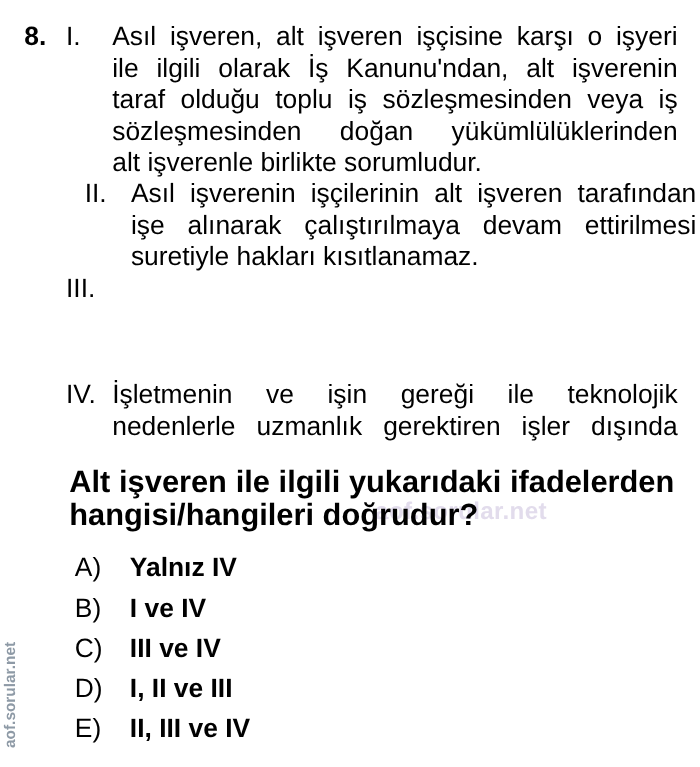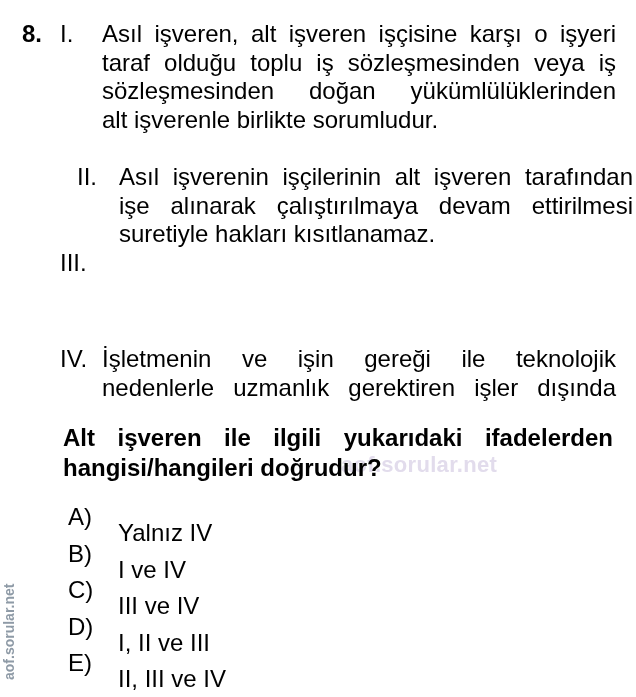--- a/index.html
+++ b/index.html
@@ -16,28 +16,28 @@
     font-size: 24px; line-height: 28.5px;
   }
   .stmt .roman { position: absolute; left: 0; top: 0; }
   .stmt .text {
     margin-left: 42px; text-align: justify;
   }
   .stmt .text span.line { display: block; text-align: justify; text-align-last: justify; }
   .stmt .text span.line.last { text-align-last: left; }
   .question {
     position: absolute; left: 63px; top: 423px; width: 550px;
-    font-size: 24px; font-weight: bold; line-height: 30px;
+    font-size: 28px; font-weight: bold; line-height: 30px;
   }
   .question span.line { display: block; text-align: justify; text-align-last: justify; }
   .question span.line.last { text-align-last: left; }
   .options { position: absolute; left: 68px; top: 502px; }
   .option { position: relative; height: 36.5px; font-size: 24px; line-height: 30px; }
   .option .letter { position: absolute; left: 0; top: 0; }
-  .option .otext { position: absolute; left: 50px; top: 16px; white-space: nowrap; }
+  .option .otext { position: absolute; left: 50px; top: 0; white-space: nowrap; font-weight: bold; }
   .wm-inline {
     position: absolute; left: 341px; top: 452px;
     font-size: 22px; font-weight: bold; color: #e2dcec;
     z-index: 0; white-space: nowrap; letter-spacing: 0.3px;
   }
   .question { z-index: 1; }
   .wm-side {
     position: absolute; left: 1px; top: 680px;
     transform-origin: left top; transform: rotate(-90deg);
     font-size: 14px; font-weight: bold; color: #8e9aa6;
@@ -46,20 +46,21 @@
 </style>
 </head>
 <body>
 
 <div class="qnum">8.</div>
 
 <div class="stmt" style="top:20px;">
   <span class="roman">I.</span>
   <div class="text">
     <span class="line">Asıl işveren, alt işveren işçisine karşı o işyeri</span>
+    <span class="line">ile ilgili olarak İş Kanunu'ndan, alt işverenin</span>
     <span class="line">taraf olduğu toplu iş sözleşmesinden veya iş</span>
     <span class="line">sözleşmesinden doğan yükümlülüklerinden</span>
     <span class="line last">alt işverenle birlikte sorumludur.</span>
   </div>
 </div>
 
 <div class="stmt" style="top:163px;margin-left:17px;">
   <span class="roman">II.</span>
   <div class="text">
     <span class="line">Asıl işverenin işçilerinin alt işveren tarafından</span>

